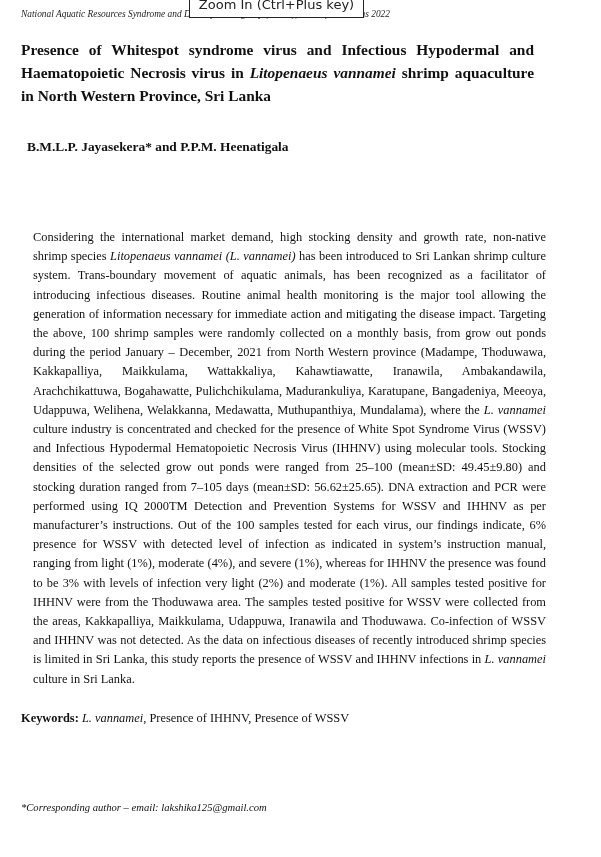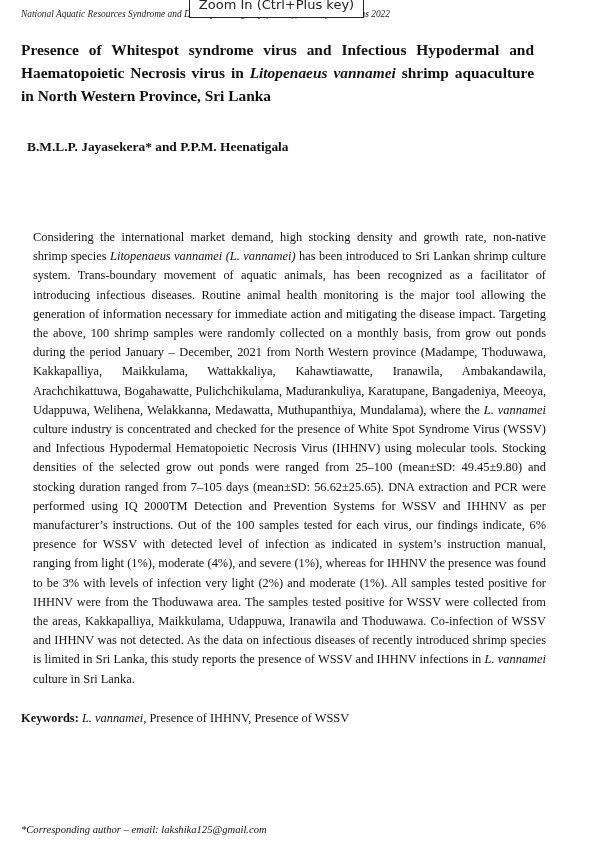--- a/index.html
+++ b/index.html
@@ -85,21 +85,21 @@
       left: 21px;
       top: 711px;
       font-size: 12.4px;
       margin: 0;
       text-align: center;
     }
     .keywords .kw-label { font-weight: bold; }
     .footnote {
       position: absolute;
       left: 21px;
-      top: 824px;
+      top: 802px;
       font-size: 10.6px;
       font-style: italic;
       margin: 0;
     }
   </style>
 </head>
 <body>
 
 <div class="running-header">
   <span>National Aquatic Resources Syndrome and</span><span> Development Agency (NARA), Scientific Se</span><span>ssions 2022</span>

